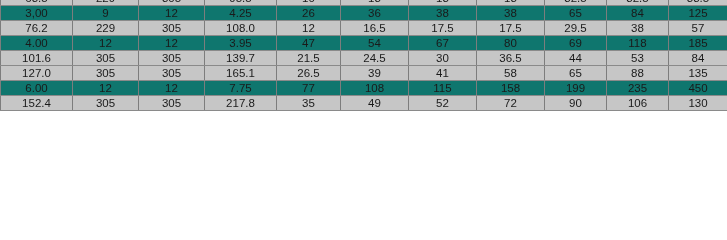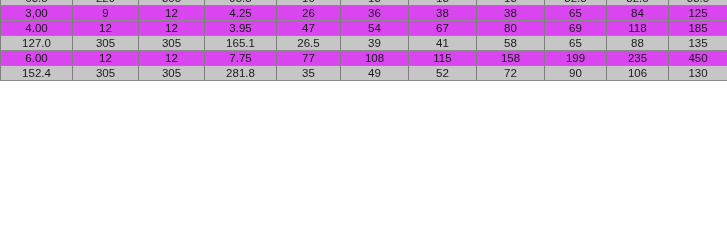--- a/index.html
+++ b/index.html
@@ -28,21 +28,21 @@
     color: #1a1a1a;
     border-left: 1px solid #7d7d7d;
     border-right: 1px solid #7d7d7d;
     border-top: 1px solid #8a8a8a;
     border-bottom: 1px solid #8a8a8a;
     padding: 0;
     white-space: nowrap;
     overflow: hidden;
   }
   tr.row-odd td {
-    background: #d946ef;
+    background: #0f766e;
   }
   tr.row-even td {
     background: #c6c6c6;
   }
   tr td:first-child {
     border-left: 2px solid #6f6f6f;
   }
   tr td:last-child {
     border-right: 2px solid #6f6f6f;
     margin-left: 20px;
@@ -96,32 +96,58 @@
         <td>12</td>
         <td>4.25</td>
         <td>26</td>
         <td>36</td>
         <td>38</td>
         <td>38</td>
         <td>65</td>
         <td>84</td>
         <td>125</td>
       </tr>
+      <tr class="row-even">
+        <td>76.2</td>
+        <td>229</td>
+        <td>305</td>
+        <td>108.0</td>
+        <td>12</td>
+        <td>16.5</td>
+        <td>17.5</td>
+        <td>17.5</td>
+        <td>29.5</td>
+        <td>38</td>
+        <td>57</td>
+      </tr>
       <tr class="row-odd">
         <td>4.00</td>
         <td>12</td>
         <td>12</td>
         <td>3.95</td>
         <td>47</td>
         <td>54</td>
         <td>67</td>
         <td>80</td>
         <td>69</td>
         <td>118</td>
         <td>185</td>
+      </tr>
+      <tr class="row-even">
+        <td>101.6</td>
+        <td>305</td>
+        <td>305</td>
+        <td>139.7</td>
+        <td>21.5</td>
+        <td>24.5</td>
+        <td>30</td>
+        <td>36.5</td>
+        <td>44</td>
+        <td>53</td>
+        <td>84</td>
       </tr>
       <tr class="row-even">
         <td>127.0</td>
         <td>305</td>
         <td>305</td>
         <td>165.1</td>
         <td>26.5</td>
         <td>39</td>
         <td>41</td>
         <td>58</td>
@@ -139,21 +165,21 @@
         <td>115</td>
         <td>158</td>
         <td>199</td>
         <td>235</td>
         <td>450</td>
       </tr>
       <tr class="row-even">
         <td>152.4</td>
         <td>305</td>
         <td>305</td>
-        <td>281.8</td>
+        <td>217.8</td>
         <td>35</td>
         <td>49</td>
         <td>52</td>
         <td>72</td>
         <td>90</td>
         <td>106</td>
         <td>130</td>
       </tr>
     </tbody>
 </table>

